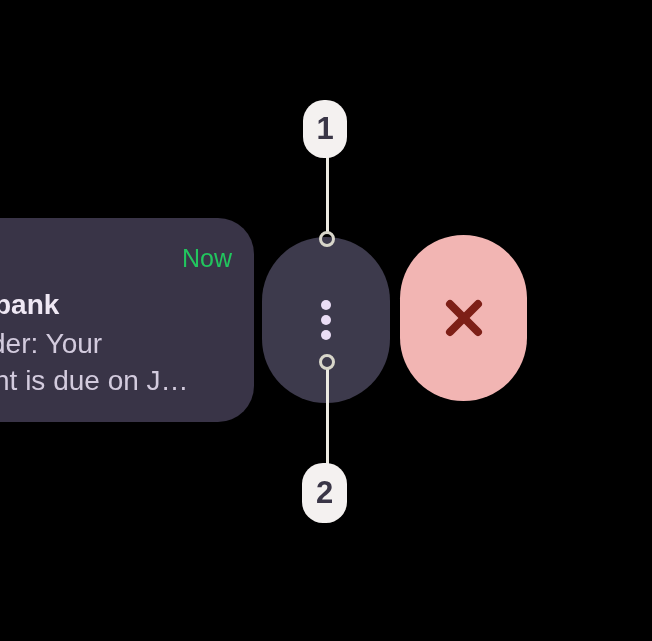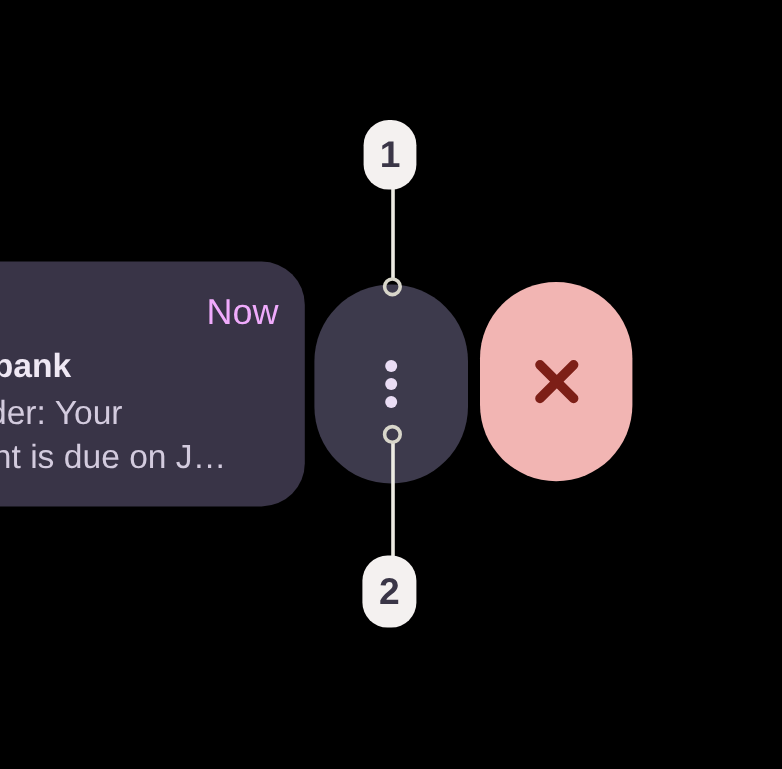--- a/index.html
+++ b/index.html
@@ -15,22 +15,22 @@
   .notification-card {
     position: absolute;
     left: -82px; top: 218px;
     width: 336px; height: 204px;
     background: #393447;
     border-radius: 36px;
   }
   .notif-timestamp {
     position: absolute;
     right: 22px; top: 26px;
-    font-size: 30px;
-    color: #f0abfc;
+    font-size: 25px;
+    color: #22c55e;
   }
   .notif-title {
     position: absolute;
     left: 76px; top: 71px;
     font-size: 28px;
     font-weight: 700;
     color: #EFE8F4;
     white-space: nowrap;
   }
   .notif-body-1 {

